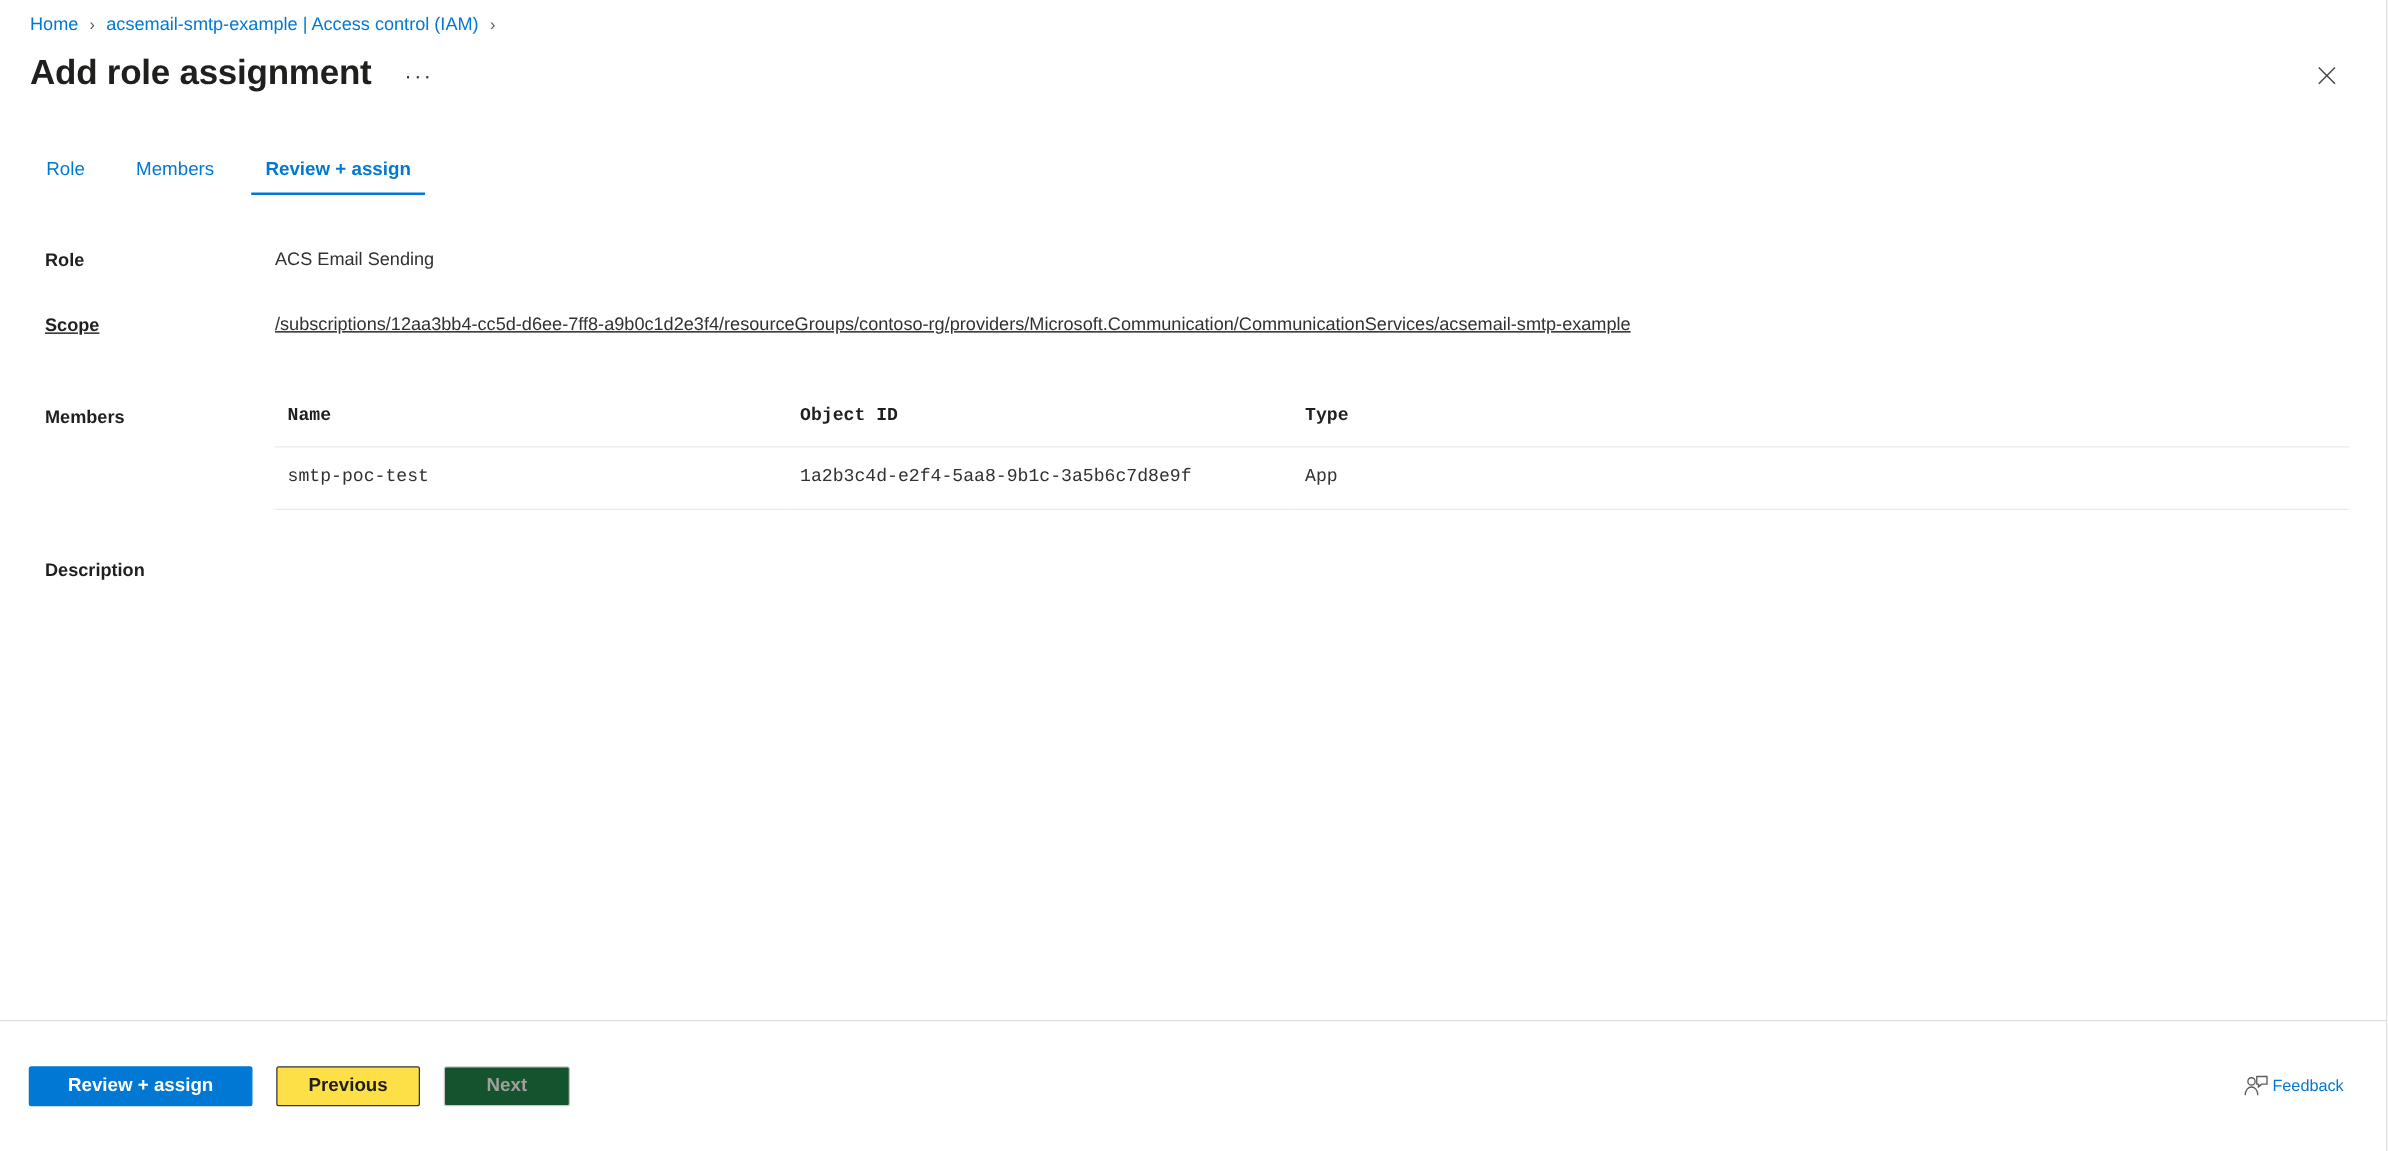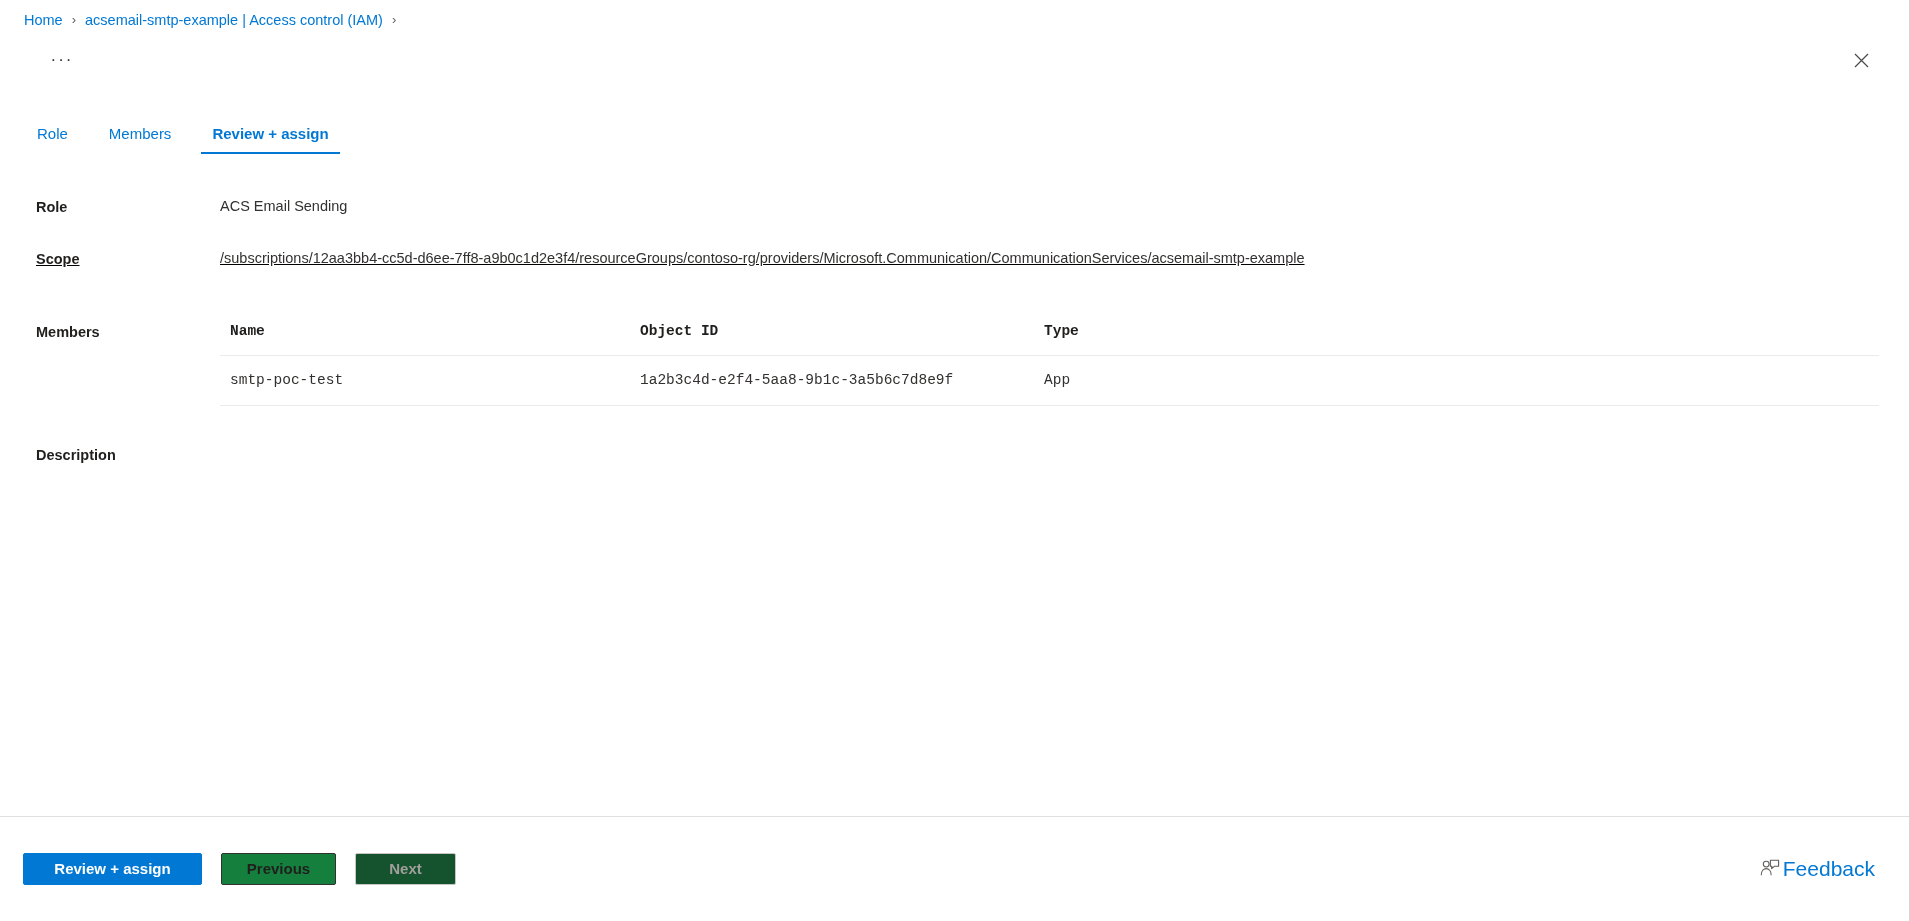--- a/index.html
+++ b/index.html
@@ -209,21 +209,21 @@
   }
   .btn-primary {
     background: #0078d4;
     border: 1px solid #0078d4;
     color: #ffffff;
     font-weight: 600;
     min-width: 179px;
   }
 
   .btn-default {
-    background: #15803d;
+    background: #fde047;
     border: 1px solid #323130;
     color: #201f1e;
     font-weight: 600;
     margin-left: 19px;
     min-width: 115px;
   }
 
   .btn-disabled {
     background: #14532d;
     border: 1px solid #c8c6c4;
@@ -231,24 +231,24 @@
     font-weight: 600;
     margin-left: 19px;
     min-width: 101px;
     cursor: default;
   }
 
   .footer-spacer { flex: 1 1 auto; }
 
   .feedback-link {
     display: flex;
-    align-items: flex-start;
+    align-items: center;
     gap: 3px;
     color: #0078d4;
-    font-size: 21px;
+    font-size: 13px;
     cursor: pointer;
     line-height: 20px;
   }
   .feedback-icon {
     display: flex;
     align-items: center;
     color: #605e5c;
   }
 </style>
 </head>
@@ -259,20 +259,21 @@
   <div class="header">
 
     <div class="breadcrumb">
       <span class="bc-link">Home</span>
       <span class="bc-sep">›</span>
       <span class="bc-link">acsemail-smtp-example | Access control (IAM)</span>
       <span class="bc-sep">›</span>
     </div>
 
     <div class="title-row">
+      <div class="page-title">Add role assignment</div>
       <div class="ellipsis-btn">···</div>
     </div>
   </div>
 
   <div class="close-btn">
     <svg width="15" height="15" viewBox="0 0 15 15" aria-hidden="true">
       <path d="M1 1 L14 14 M14 1 L1 14" stroke="#494847" stroke-width="1.2" fill="none"></path>
     </svg>
   </div>
 

